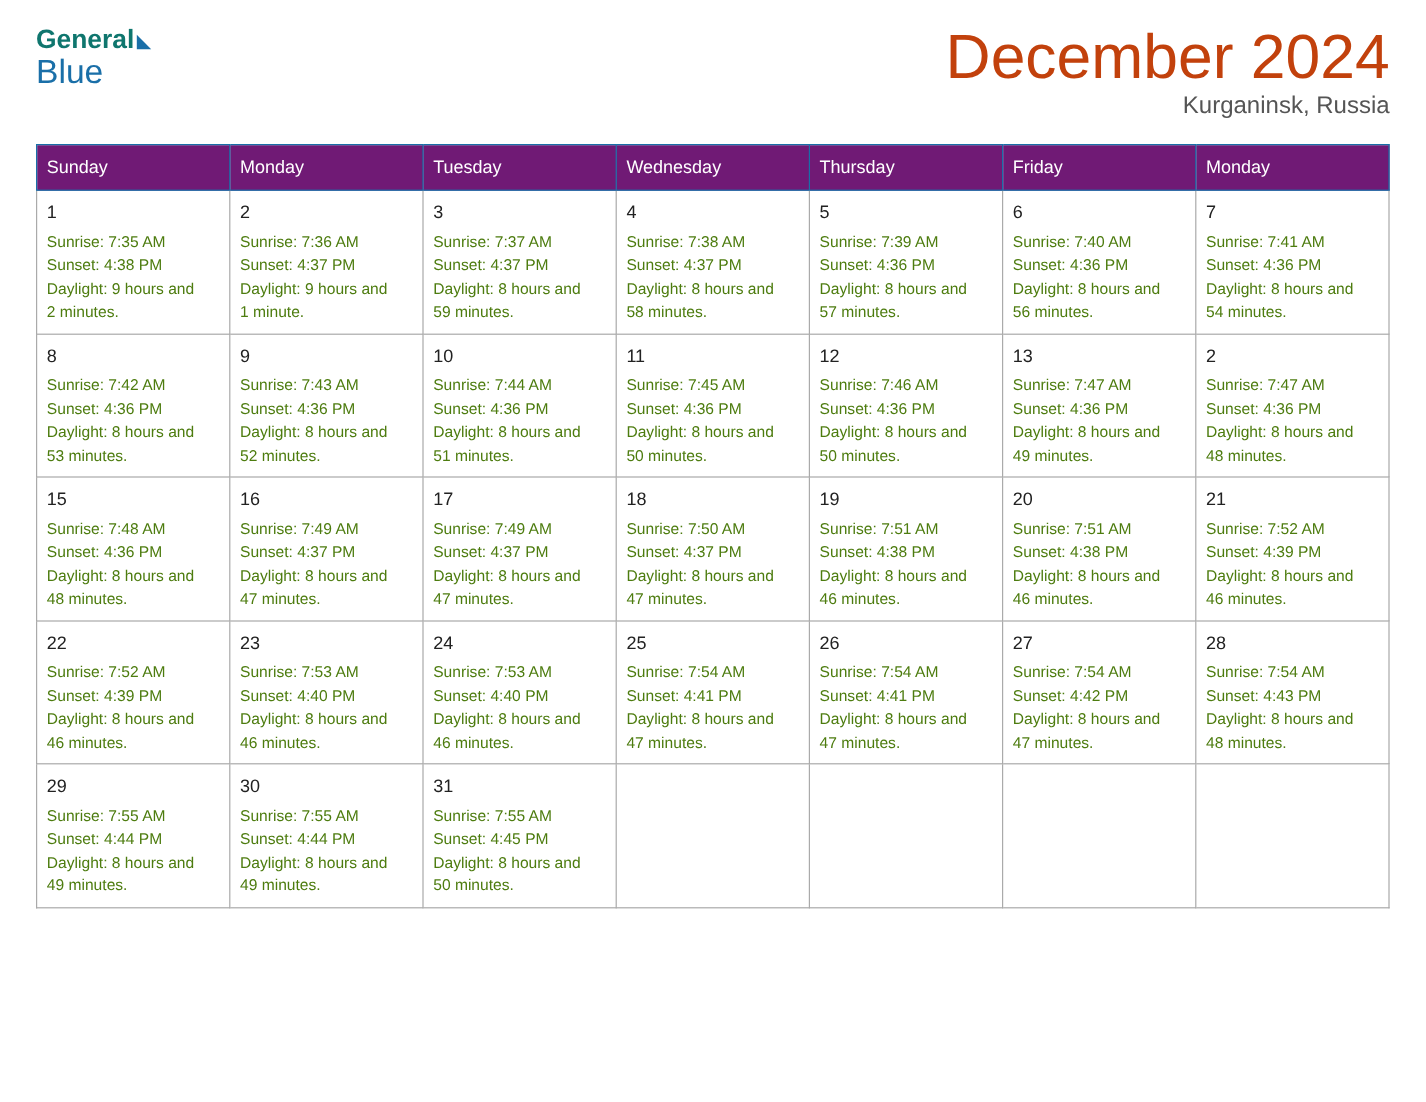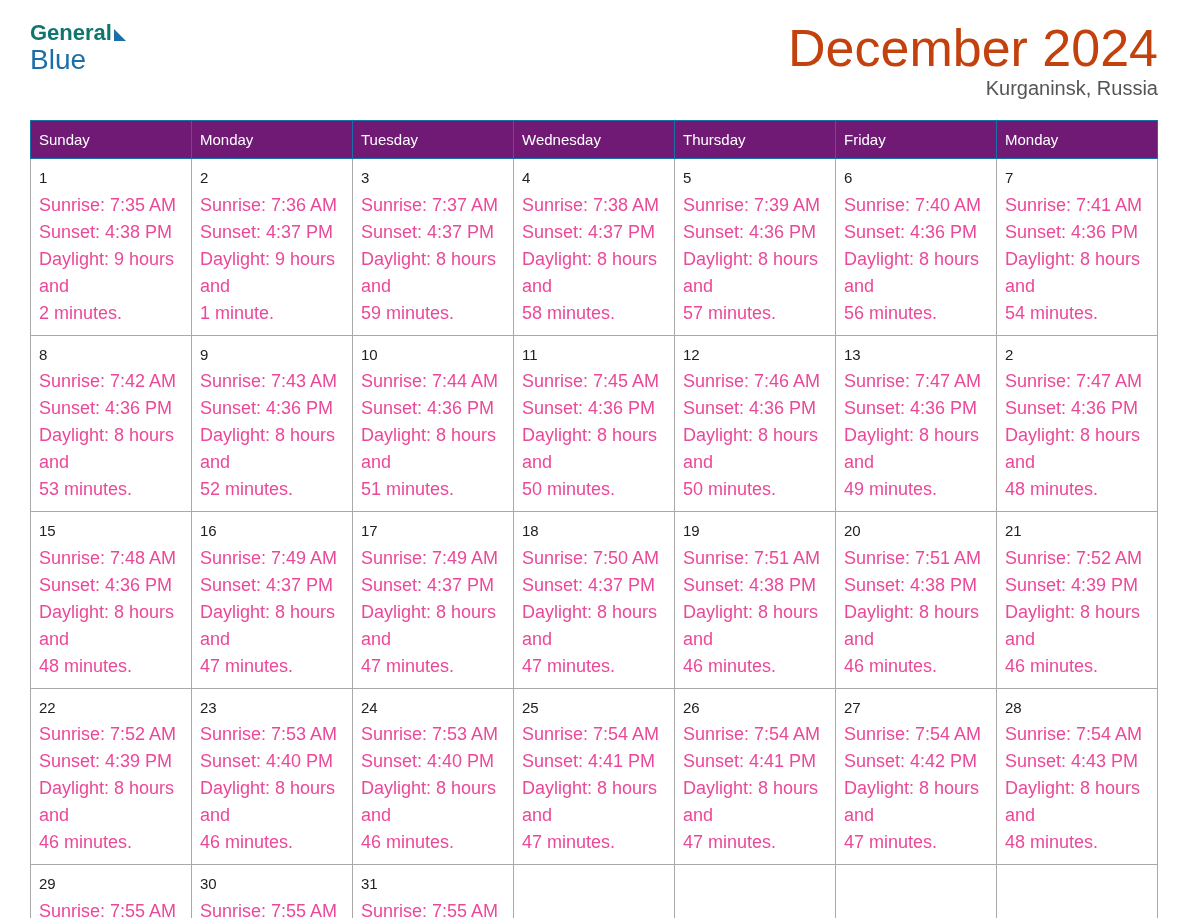--- a/index.html
+++ b/index.html
@@ -87,22 +87,22 @@
       background: #f9f9f9;
     }
     .day-num {
       font-size: 15px;
       font-weight: normal;
       color: #222;
       display: block;
       margin-bottom: 2px;
     }
     .day-info {
-      color: #ec4899;
-      font-size: 18px;
+      color: #4d7c0f;
+      font-size: 13px;
     }
     tbody tr:nth-child(odd) td { background: #fff; }
     tbody tr:nth-child(even) td { background: #fff; }
   </style>
 </head>
 <body>
 
 <div class="header">
   <div class="logo">
     <div class="logo-top">

